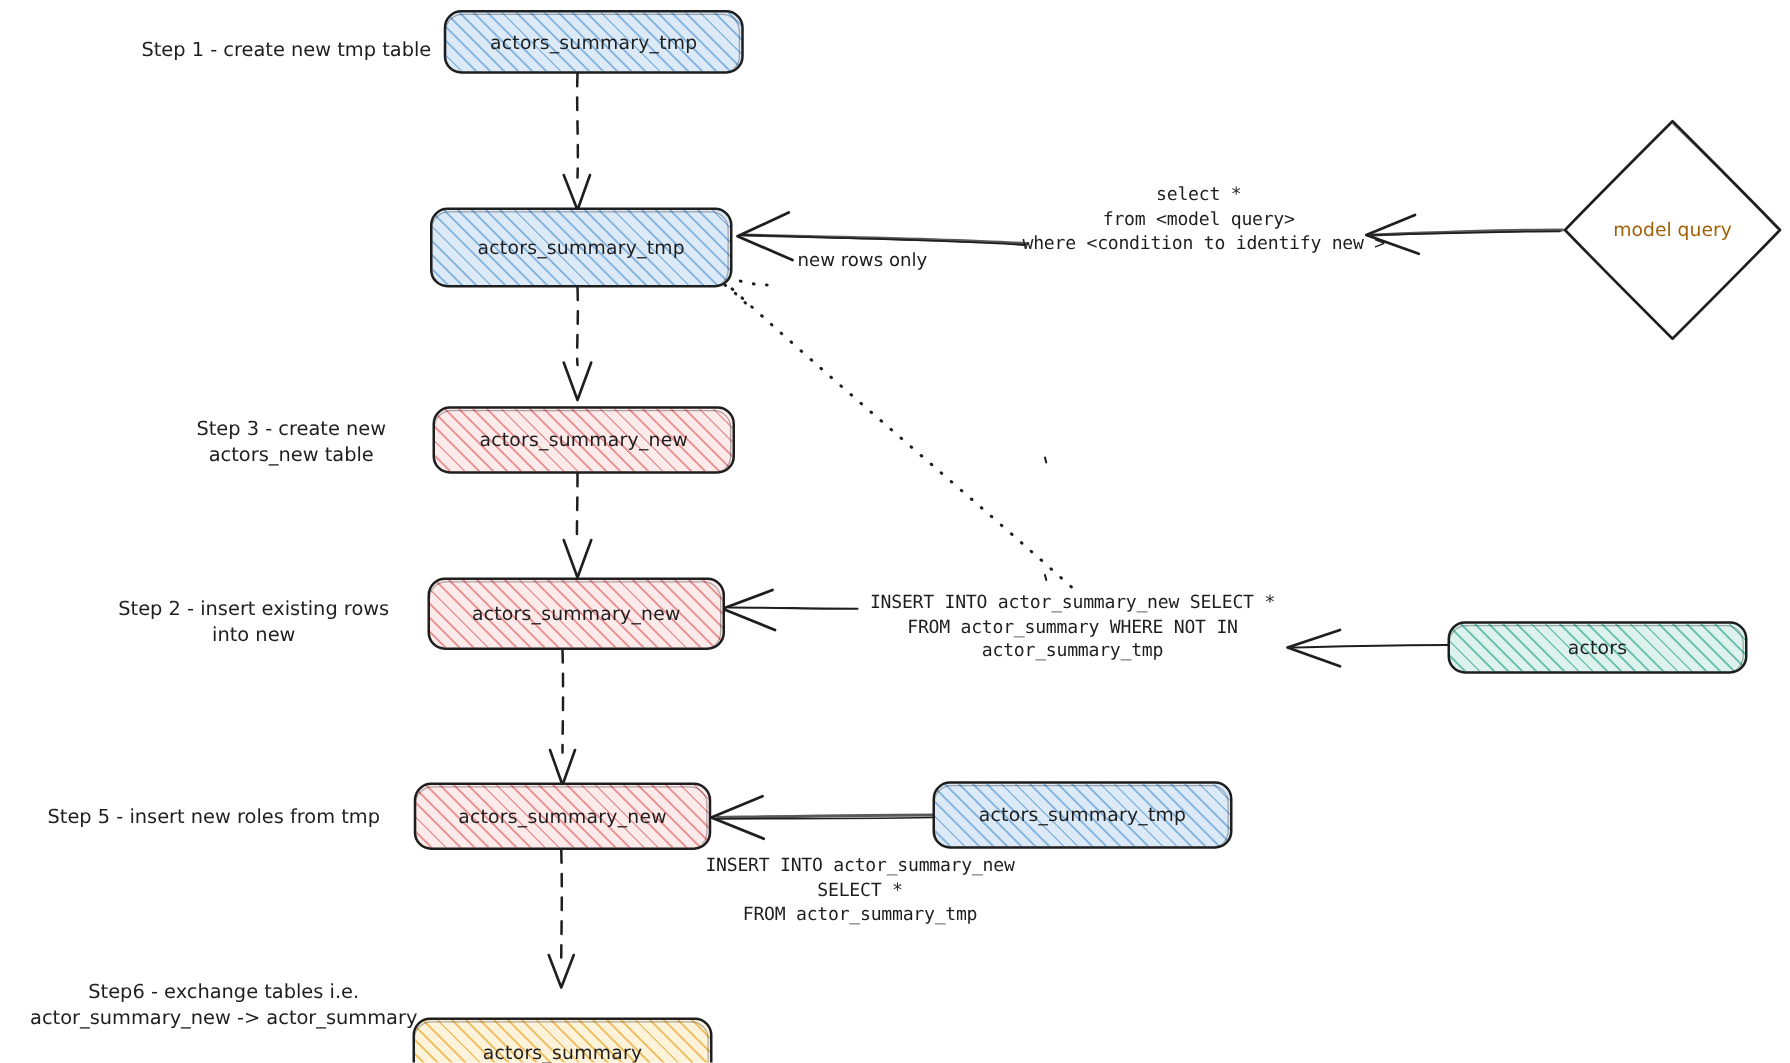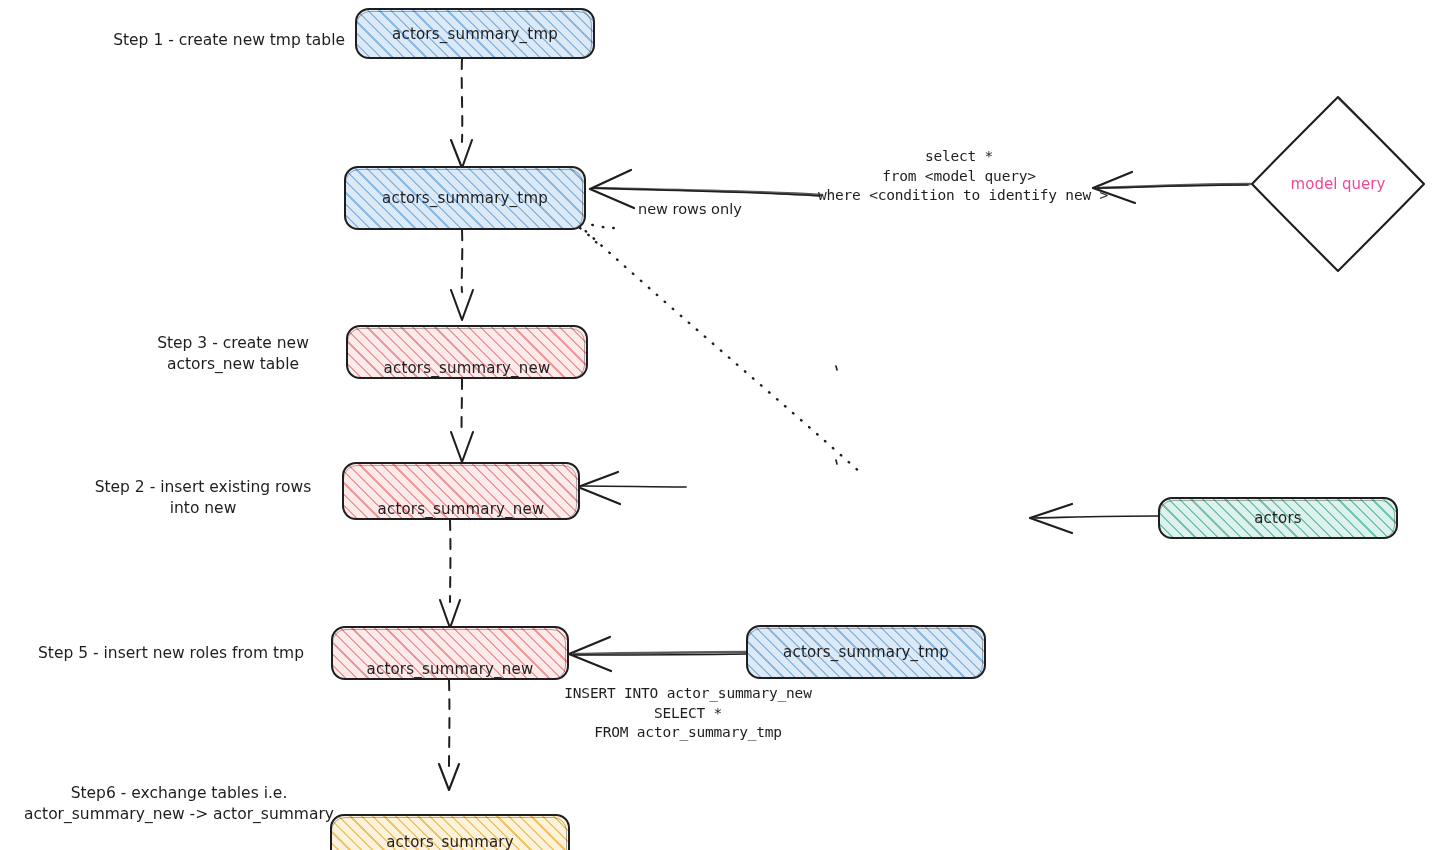--- a/index.html
+++ b/index.html
@@ -50,21 +50,20 @@
         45deg,
         rgba(92,154,214,0.62) 0px, rgba(92,154,214,0.62) 1.6px,
         rgba(255,255,255,0) 1.6px, rgba(255,255,255,0) 8px);
   }
   .node.red {
     background-color: #fdeaea;
     background-image: repeating-linear-gradient(
         45deg,
         rgba(230,120,120,0.70) 0px, rgba(230,120,120,0.70) 1.6px,
         rgba(255,255,255,0) 1.6px, rgba(255,255,255,0) 8px);
-    align-items: flex-end;
   }
   .node.green {
     background-color: #ddf2ec;
     background-image: repeating-linear-gradient(
         45deg,
         rgba(50,170,145,0.62) 0px, rgba(50,170,145,0.62) 1.6px,
         rgba(255,255,255,0) 1.6px, rgba(255,255,255,0) 8px);
   }
   .node.yellow {
     background-color: #fdf3db;
@@ -91,21 +90,21 @@
     justify-content: center;
   }
   .diamond .dshape {
     position: absolute;
     inset: 0;
   }
   .diamond .dlabel {
     position: relative;
     z-index: 2;
     font-size: 15px;
-    color: #ec4899;
+    color: #a16207;
     white-space: nowrap;
   }
   
   .txt {
     position: absolute;
     color: #1e1e1e;
     font-family: "DejaVu Sans", sans-serif;
     font-size: 15.5px;
     line-height: 1.35;
     white-space: pre;
@@ -246,18 +245,21 @@
     </svg>
     <span class="dlabel">model query</span>
   </div>
 
   <div class="txt small" style="left:638px; top:200px; width:170px;">new rows only</div>
 
   <div class="txt center mono" style="left:818px; top:147px; width:282px;">select *
 from &lt;model query&gt;
 where &lt;condition to identify new &gt;</div>
 
+  <div class="txt center mono" style="left:684px; top:473px; width:348px;">INSERT INTO actor_summary_new SELECT *
+FROM actor_summary WHERE NOT IN
+actor_summary_tmp</div>
 
   <div class="txt center mono" style="left:545px; top:684px; width:286px;">INSERT INTO actor_summary_new
 SELECT *
 FROM actor_summary_tmp</div>
 
 </div>
 
 </body></html>

